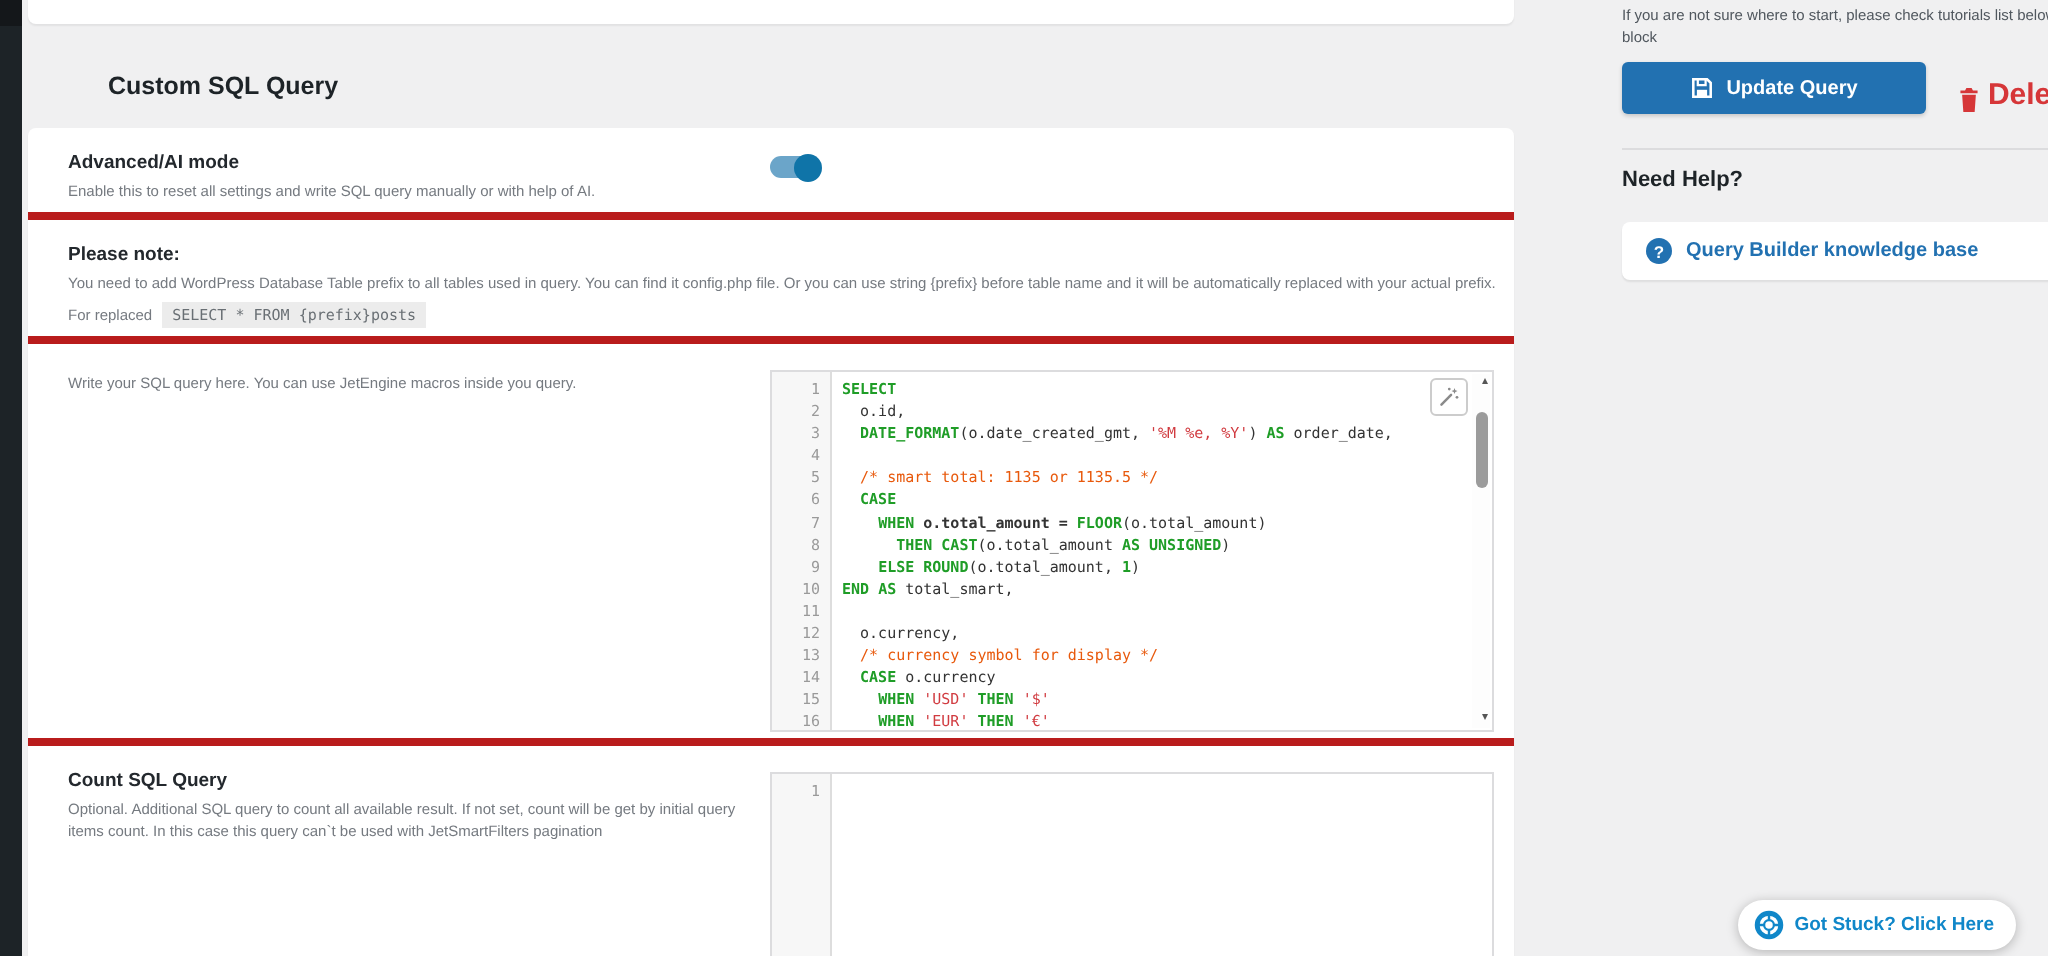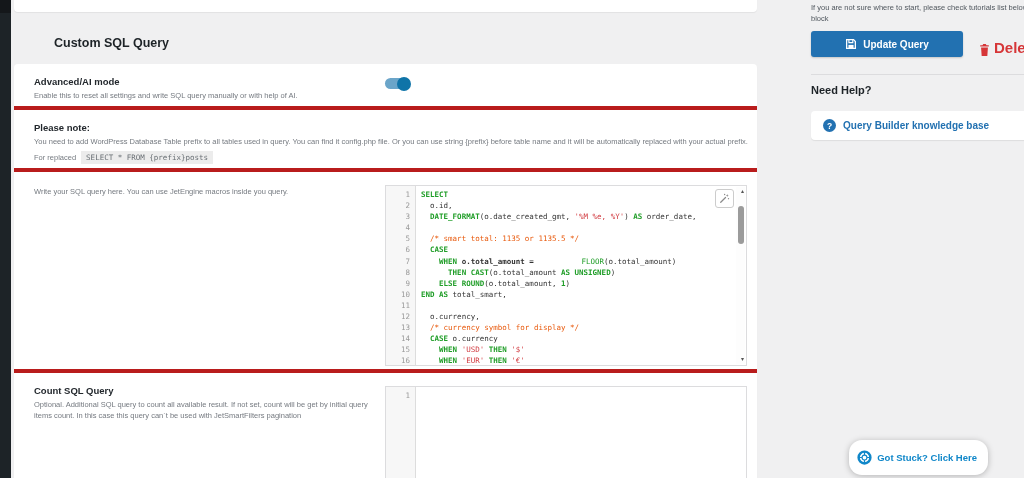--- a/index.html
+++ b/index.html
@@ -71,21 +71,21 @@
   .sb-divider {position:absolute;left:0;top:74px;width:234px;border-top:1px solid #dcdcde;}
   .need-help {position:absolute;left:0;top:84px;font-size:11px;font-weight:bold;color:#1d2327;}
   .kb-card {position:absolute;left:0;top:111px;width:234px;height:29px;background:#fff;
             border-radius:4px;box-shadow:0 1px 1px rgba(0,0,0,.08);display:flex;align-items:center;
             padding:0 12px;gap:7px;box-sizing:border-box;}
   .q-icon {width:13px;height:13px;border-radius:50%;background:#2271b1;color:#fff;font-size:8.5px;
            font-weight:bold;display:flex;align-items:center;justify-content:center;flex:none;}
   .kb-link {color:#2271b1;font-size:10px;font-weight:600;text-decoration:none;cursor:pointer;text-align:center;}
 
   
-  .got-stuck {position:absolute;right:36px;bottom:3px;height:35px;background:#fff;border-radius:13px;
+  .got-stuck {position:absolute;right:16px;bottom:3px;height:25px;background:#fff;border-radius:13px;
               box-shadow:0 1px 6px rgba(0,0,0,.25);display:flex;align-items:center;gap:5px;
               padding:0 11px 0 8px;cursor:pointer;border:none;font-family:"Liberation Sans",sans-serif;}
   .got-stuck-label {color:#1087c9;font-size:9.5px;font-weight:bold;}
 </style>
 </head>
 <body>
 
 <div class="screen">
 
   <div class="abs admin-strip"></div>
@@ -145,21 +145,21 @@
               <div class="cm-row">
                 <span class="cm-num">5</span>
                 <span class="cm-text"><span style="color: rgb(51, 51, 51);">  </span><span style="color: rgb(232, 89, 12);">/* smart total: 1135 or 1135.5 */</span></span>
               </div>
               <div class="cm-row">
                 <span class="cm-num">6</span>
                 <span class="cm-text"><span style="color: rgb(51, 51, 51);">  </span><span style="color: rgb(31, 157, 39); font-weight: bold;">CASE</span></span>
               </div>
               <div class="cm-row">
                 <span class="cm-num">7</span>
-                <span class="cm-text"><span style="color: rgb(51, 51, 51);">    </span><span style="color: rgb(31, 157, 39); font-weight: bold;">WHEN</span><span style="color: rgb(51, 51, 51); font-weight: bold;"> o.total_amount = </span><span style="color: rgb(31, 157, 39); font-weight: normal; margin-left: 43px;">FLOOR</span><span style="color: rgb(51, 51, 51);">(o.total_amount)</span></span>
+                <span class="cm-text"><span style="color: rgb(51, 51, 51);">    </span><span style="color: rgb(31, 157, 39); font-weight: bold;">WHEN</span><span style="color: rgb(51, 51, 51); font-weight: bold;"> o.total_amount = </span><span style="color: rgb(31, 157, 39); font-weight: bold;">FLOOR</span><span style="color: rgb(51, 51, 51);">(o.total_amount)</span></span>
               </div>
               <div class="cm-row">
                 <span class="cm-num">8</span>
                 <span class="cm-text"><span style="color: rgb(51, 51, 51);">      </span><span style="color: rgb(31, 157, 39); font-weight: bold;">THEN</span><span style="color: rgb(51, 51, 51);"> </span><span style="color: rgb(31, 157, 39); font-weight: bold;">CAST</span><span style="color: rgb(51, 51, 51);">(o.total_amount </span><span style="color: rgb(31, 157, 39); font-weight: bold;">AS</span><span style="color: rgb(51, 51, 51);"> </span><span style="color: rgb(31, 157, 39); font-weight: bold;">UNSIGNED</span><span style="color: rgb(51, 51, 51);">)</span></span>
               </div>
               <div class="cm-row">
                 <span class="cm-num">9</span>
                 <span class="cm-text"><span style="color: rgb(51, 51, 51);">    </span><span style="color: rgb(31, 157, 39); font-weight: bold;">ELSE</span><span style="color: rgb(51, 51, 51);"> </span><span style="color: rgb(31, 157, 39); font-weight: bold;">ROUND</span><span style="color: rgb(51, 51, 51);">(o.total_amount, </span><span style="color: rgb(31, 157, 39); font-weight: bold;">1</span><span style="color: rgb(51, 51, 51);">)</span></span>
               </div>
               <div class="cm-row">

